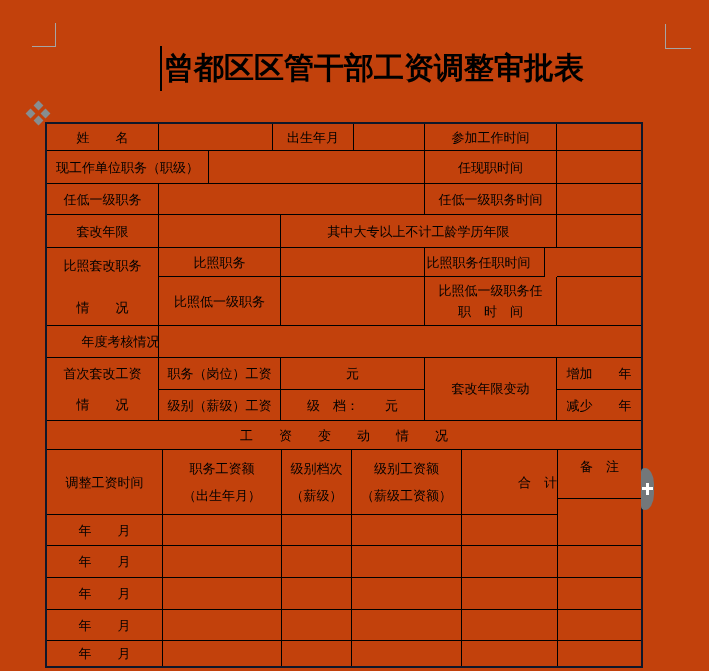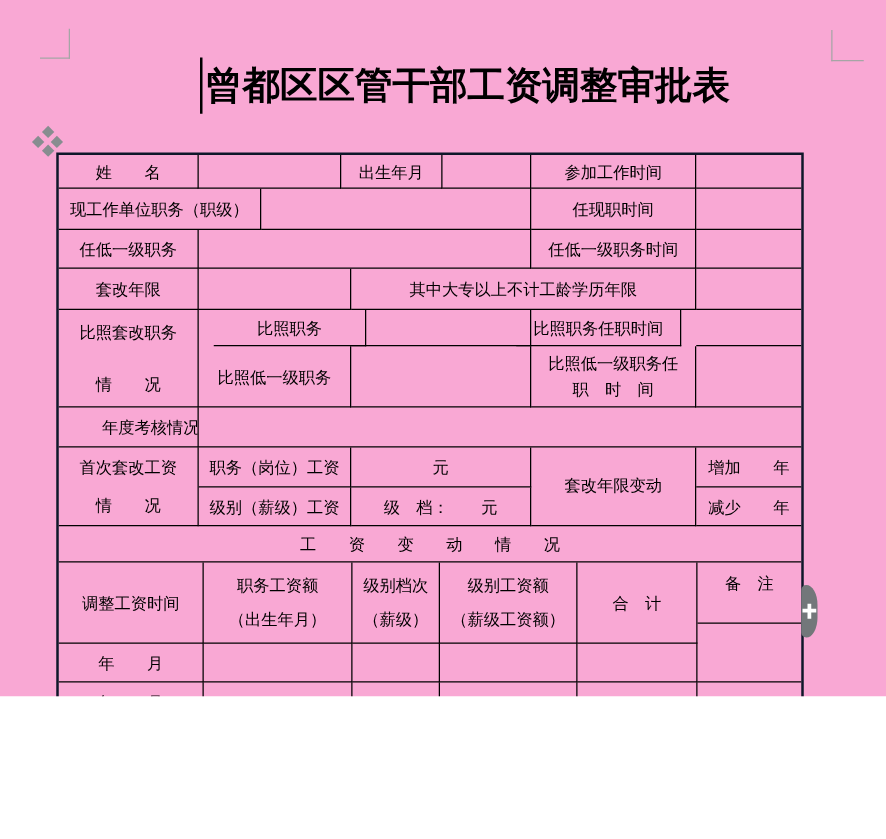--- a/index.html
+++ b/index.html
@@ -1,17 +1,17 @@
 <!DOCTYPE html>
 <html><head>
 <meta charset="utf-8">
 <style>
   html,body{margin:0;padding:0;}
   #page{
-    position:relative;width:709px;height:557px;background:#f9a8d4;
+    position:relative;width:709px;height:671px;background:#c2410c;
     font-family:"Liberation Serif","DejaVu Serif",serif;color:#000;overflow:hidden;
   }
   
   .mark{position:absolute;}
   .mark-tl{left:32px;top:23px;width:23px;height:23px;border-right:1px solid #a5a5a5;border-bottom:1px solid #a5a5a5;}
   .mark-tr{left:665px;top:24px;width:25px;height:24px;border-left:1px solid #a5a5a5;border-bottom:1px solid #a5a5a5;}
   
   #title-row{position:absolute;left:160px;top:44px;height:48px;display:flex;align-items:center;}
   #cursor{width:2px;height:45px;background:#000;margin-right:2px;}
   #doc-title{font-size:30px;font-weight:bold;white-space:nowrap;letter-spacing:0px;}
@@ -95,21 +95,21 @@
     <div class="cell" style="left:112px;top:91px;width:122px;height:33px;"></div>
     <div class="cell" style="left:234px;top:91px;width:276px;height:33px;">
         <span>其中大专以上不计工龄学历年限</span>
       </div>
     <div class="cell no-r" style="left:510px;top:91px;width:84px;height:33px;"></div>
 
     <div class="cell lh42" style="left:0;top:124px;width:112px;height:78px;">
       <span>比照套改职务</span>
         <span>情　　况</span>
     </div>
-    <div class="cell" style="left:124px;top:124px;width:122px;height:29px;text-align:right;">
+    <div class="cell" style="left:112px;top:124px;width:122px;height:29px;text-align:right;">
         <span>比照职务</span>
       </div>
     <div class="cell" style="left:234px;top:124px;width:144px;height:29px;"></div>
     <div class="cell" style="left:366px;top:124px;width:132px;height:29px;font-family:Liberation Serif, serif;">
         <span>比照职务任职时间</span>
       </div>
     <div class="cell no-r" style="left:510px;top:124px;width:84px;height:29px;"></div>
 
     <div class="cell" style="left:112px;top:153px;width:122px;height:49px;">
         <span>比照低一级职务</span>
@@ -164,21 +164,21 @@
         <span>（出生年月）</span>
     </div>
     <div class="cell lh27" style="left:235px;top:326px;width:70px;height:65px;">
       <span>级别档次</span>
         <span>（薪级）</span>
     </div>
     <div class="cell lh27" style="left:305px;top:326px;width:110px;height:65px;">
       <span>级别工资额</span>
         <span>（薪级工资额）</span>
     </div>
-    <div class="cell lh27" style="left:415px;top:326px;width:96px;height:65px;">
+    <div class="cell lh27" style="left:415px;top:326px;width:96px;height:65px;align-items:flex-end;">
         <span>合　计</span>
       </div>
     <div class="cell lh27 no-r" style="left:511px;top:310px;width:83px;height:65px;">
         <span>备　注</span>
       </div>
 
     <div class="cell" style="left:0;top:391px;width:116px;height:31px;">
         <span>年　　月</span>
       </div>
     <div class="cell" style="left:116px;top:391px;width:119px;height:31px;"></div>

